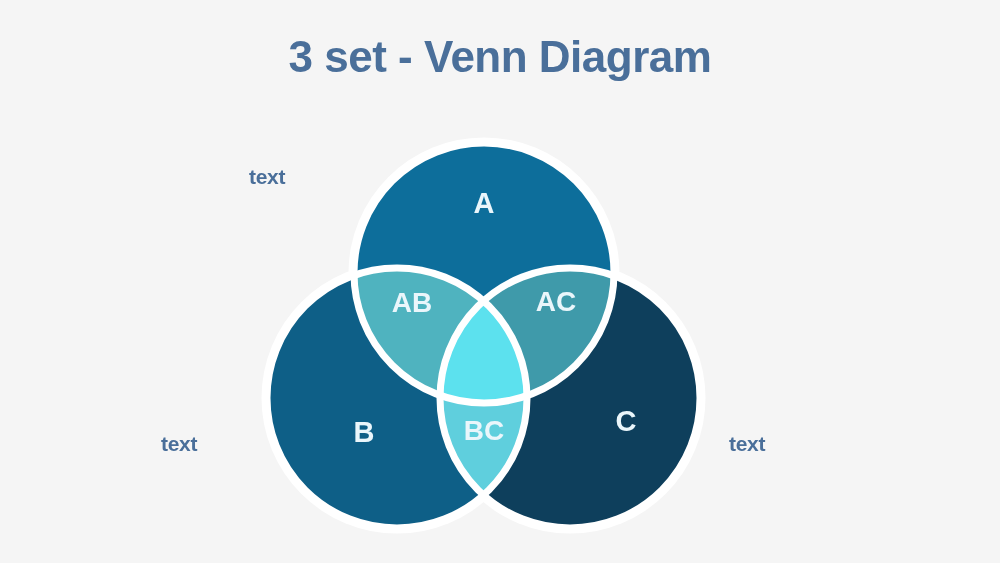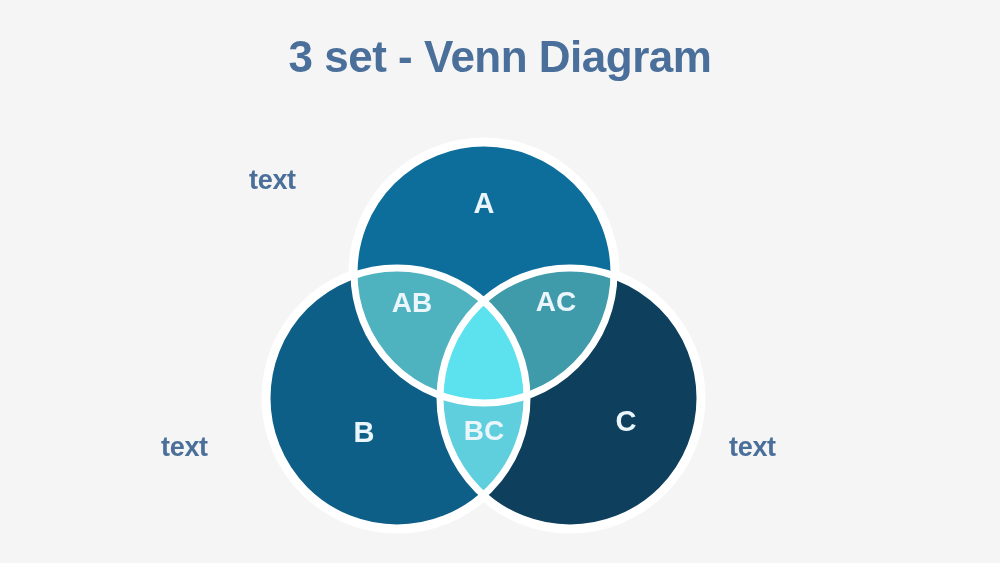--- a/index.html
+++ b/index.html
@@ -30,21 +30,21 @@
     text-align: center;
     font-size: 44px;
     font-weight: bold;
     color: #4a6f9a;
     letter-spacing: -0.5px;
     line-height: 1.1;
     white-space: nowrap;
   }
   .side-label {
     position: absolute;
-    font-size: 27px;
+    font-size: 21px;
     font-weight: bold;
     color: #4a6f9a;
     letter-spacing: -0.3px;
     white-space: nowrap;
   }
   #label-a-text { left: 249px; top: 165px; }
   #label-b-text { left: 161px; top: 432px; }
   #label-c-text { left: 729px; top: 432px; }
   #venn-svg {
     position: absolute;

